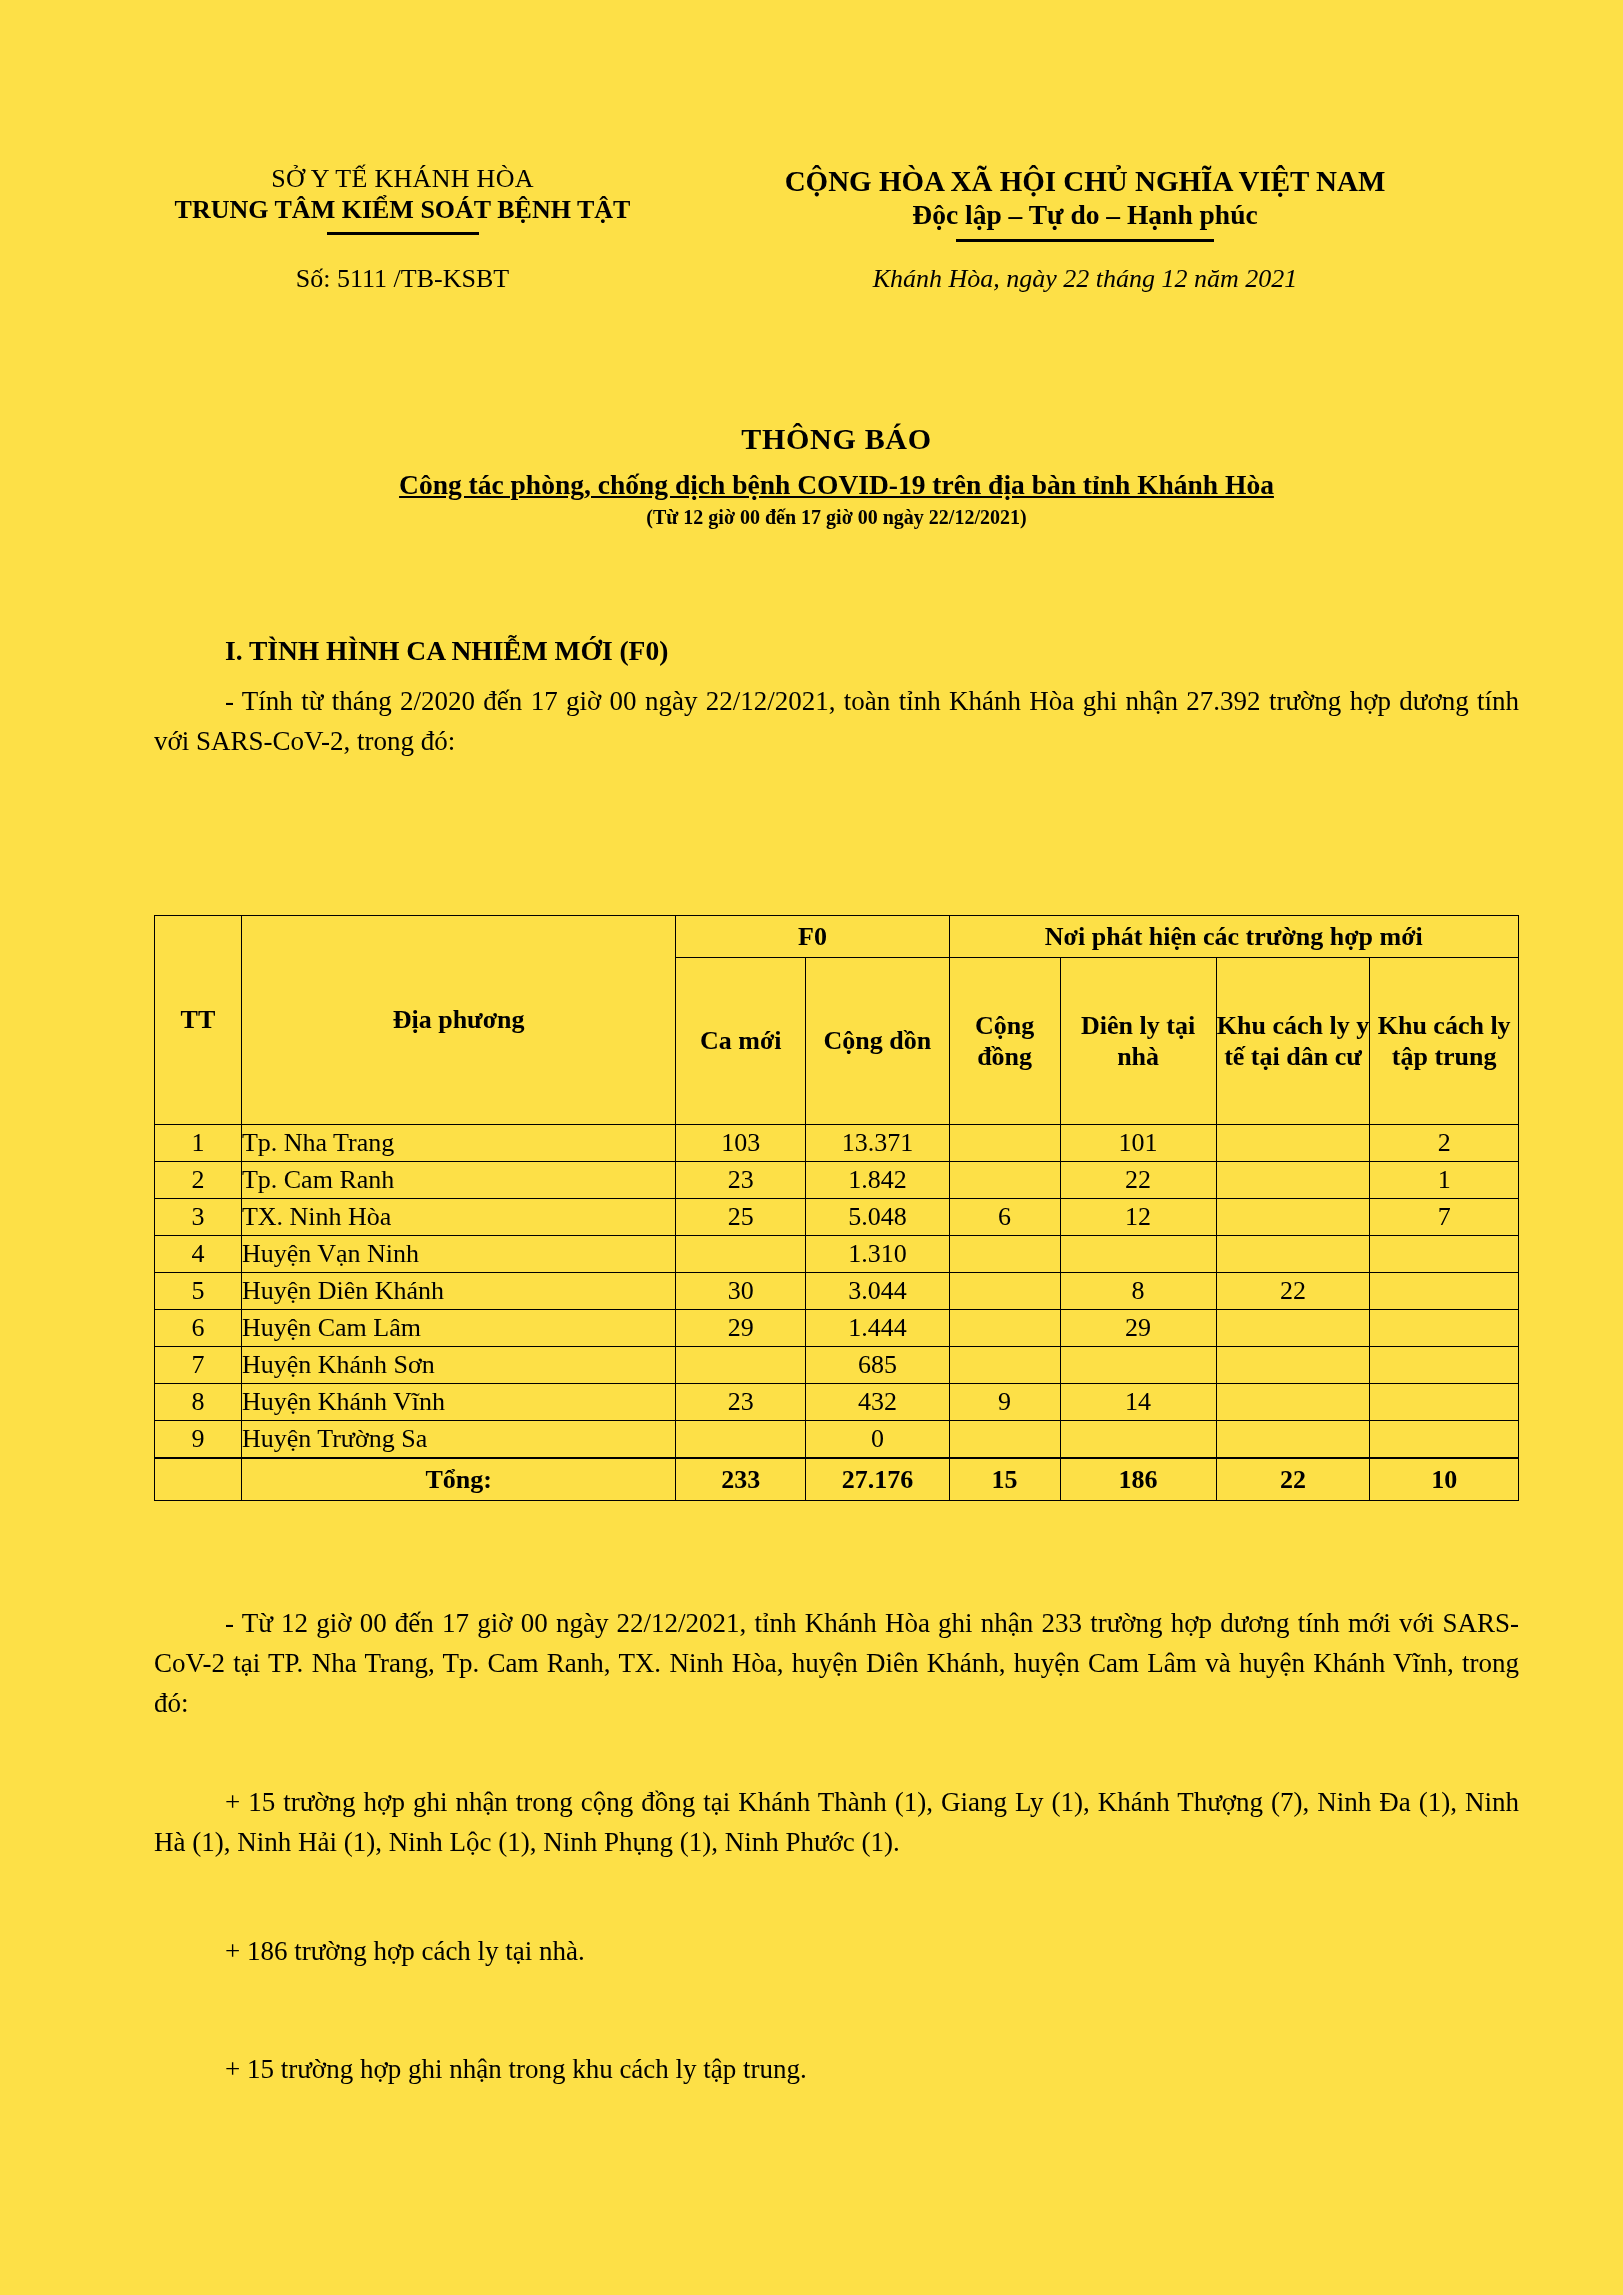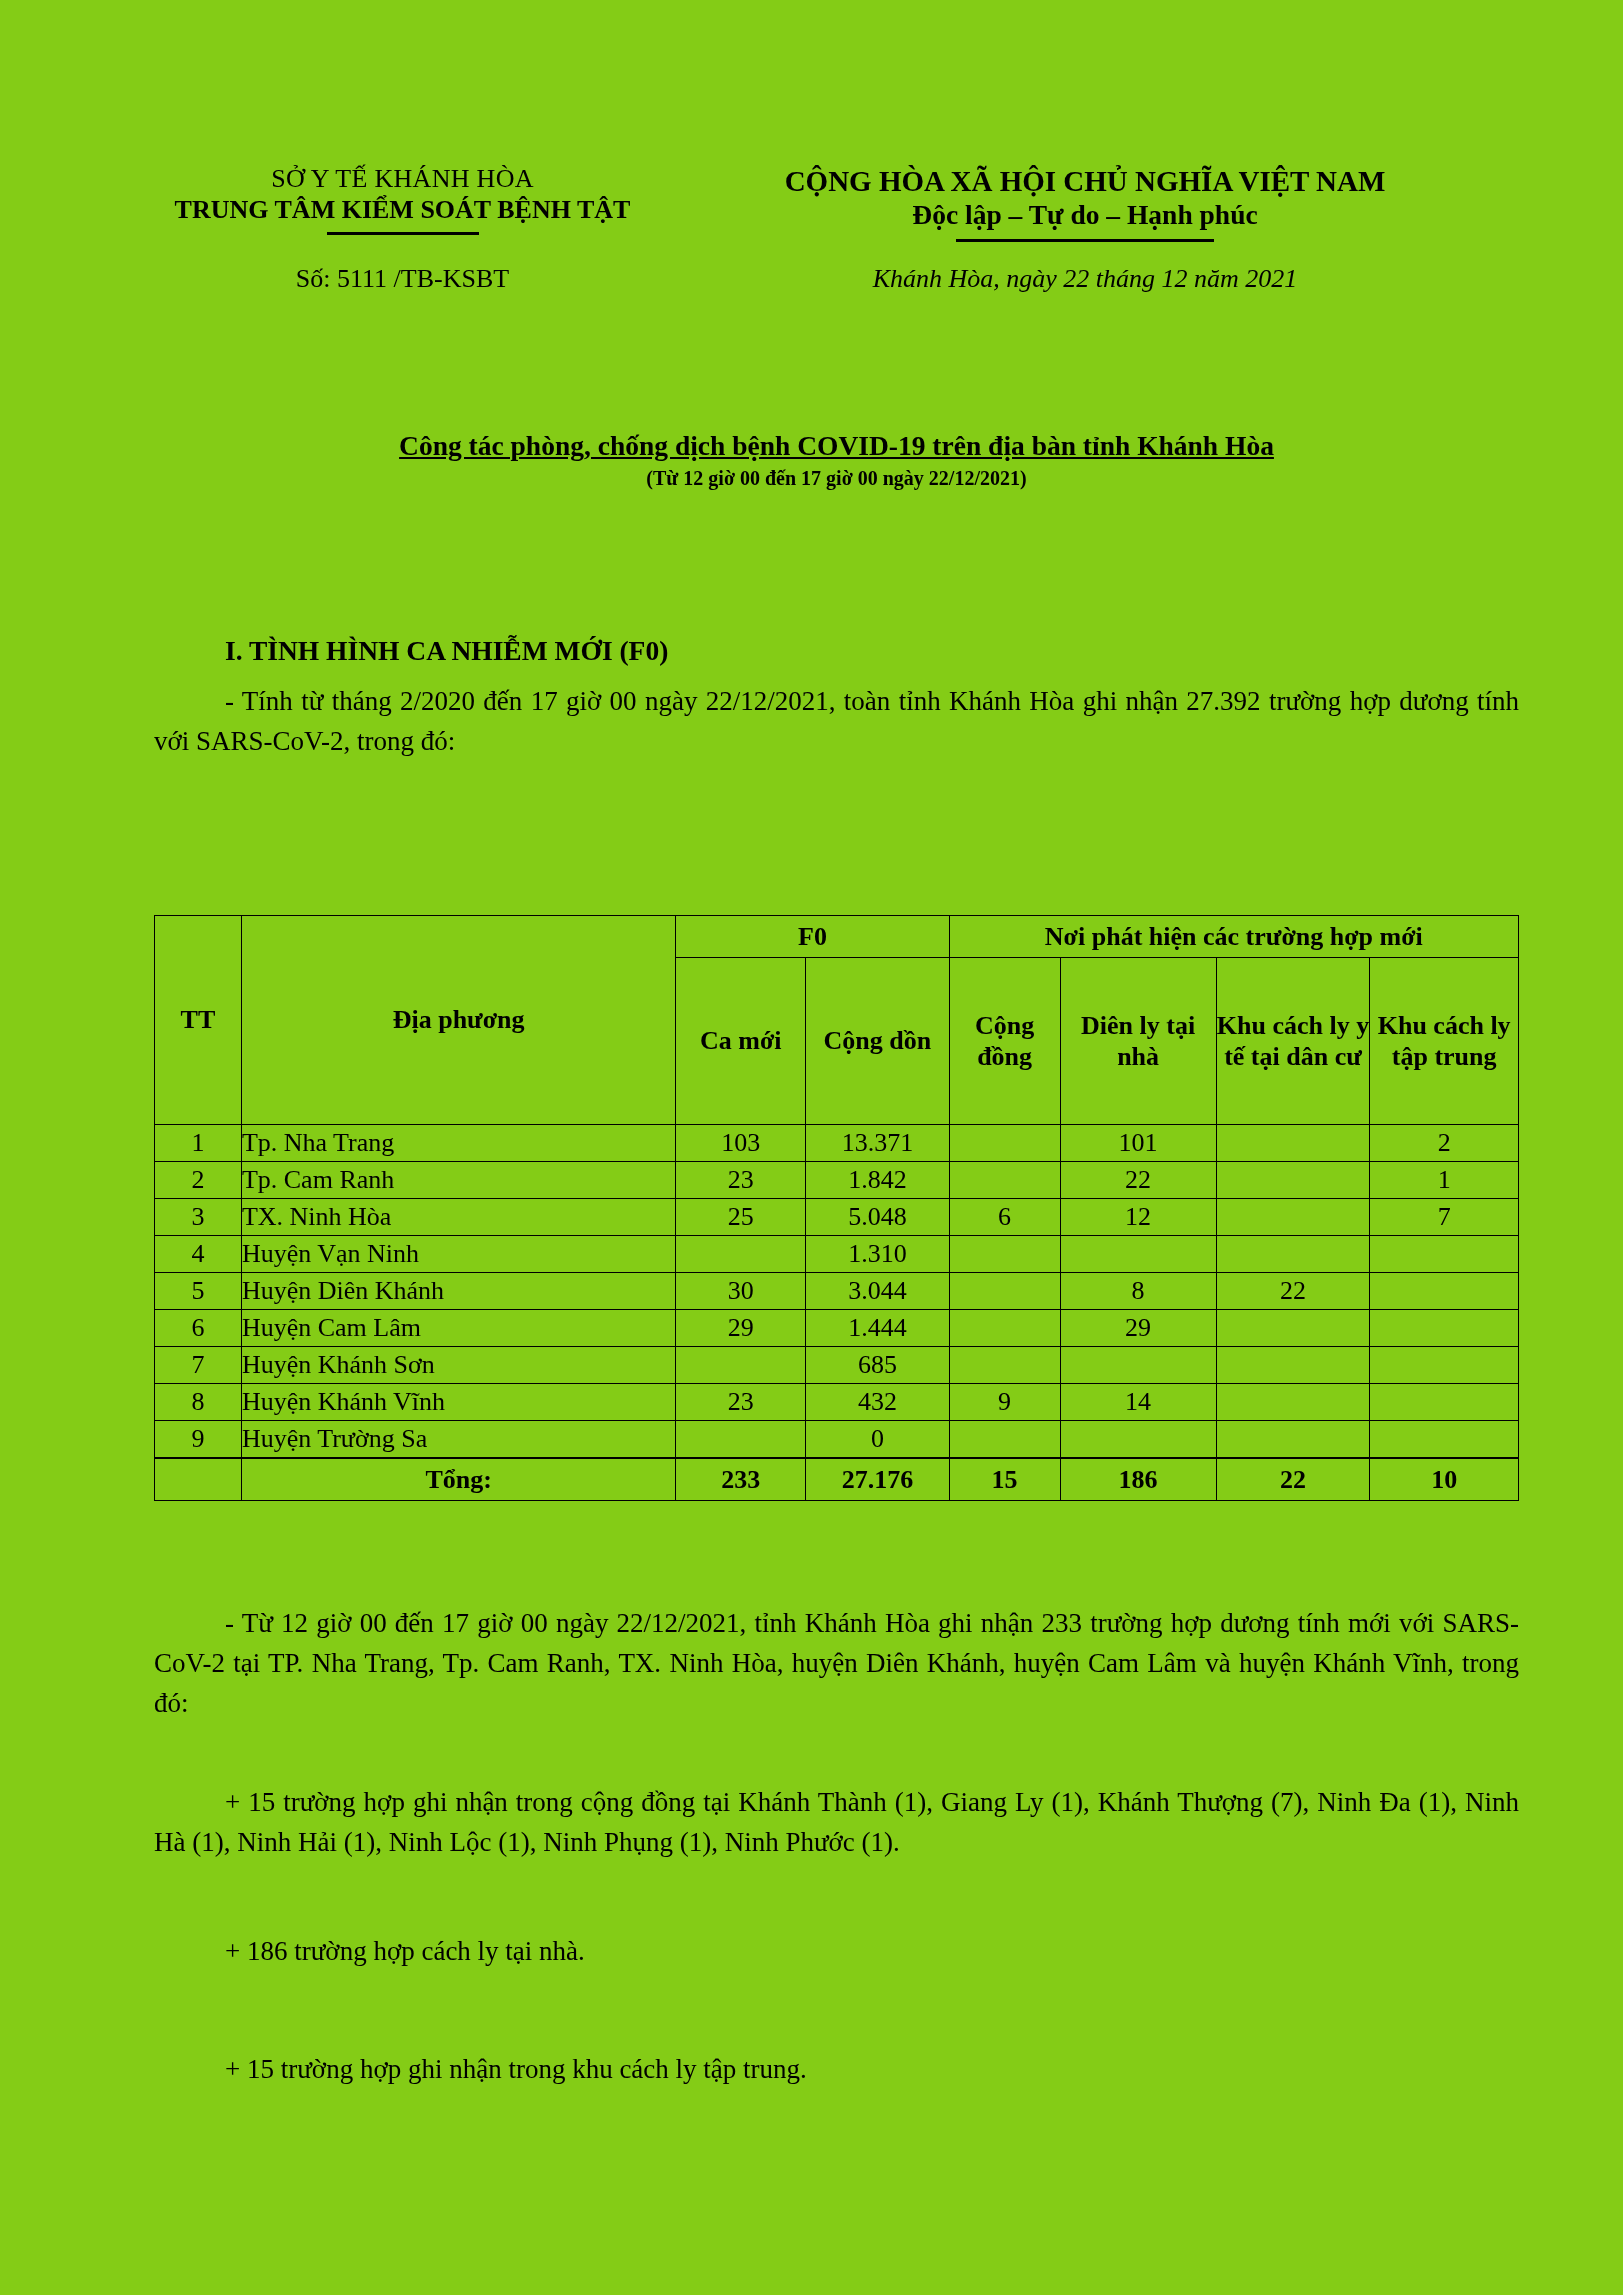--- a/index.html
+++ b/index.html
@@ -8,21 +8,21 @@
     background: #ffffff;
   }
   body {
     font-family: "Liberation Serif", "DejaVu Serif", serif;
     color: #000000;
   }
   .page {
     position: relative;
     width: 1623px;
     height: 2295px;
-    background: #84cc16;
+    background: #fde047;
     overflow: hidden;
     box-sizing: border-box;
   }
 
   
   .doc-header {
     position: absolute;
     top: 164px;
     left: 154px;
     width: 1365px;
@@ -228,20 +228,21 @@
       <div class="rule-long"></div>
     </div>
   </div>
 
   <div class="doc-number-row">
     <div class="doc-number">Số:  5111 /TB-KSBT</div>
     <div class="doc-place-date">Khánh Hòa, ngày  22  tháng 12 năm 2021</div>
   </div>
 
   <div class="title-block">
+    <div class="title-main">THÔNG BÁO</div>
     <div class="title-sub">Công tác phòng, chống dịch bệnh COVID-19 trên địa bàn tỉnh Khánh Hòa</div>
     <div class="title-sub2">(Từ 12 giờ 00 đến 17 giờ 00 ngày 22/12/2021)</div>
   </div>
 
   <div class="section-heading">I. TÌNH HÌNH CA NHIỄM MỚI (F0)</div>
 
   <div class="body-block" id="intro-para">
     <p class="indent">- Tính từ tháng 2/2020 đến 17 giờ 00 ngày 22/12/2021, toàn tỉnh Khánh Hòa ghi nhận 27.392 trường hợp dương tính với SARS-CoV-2, trong đó:</p>
   </div>
 

